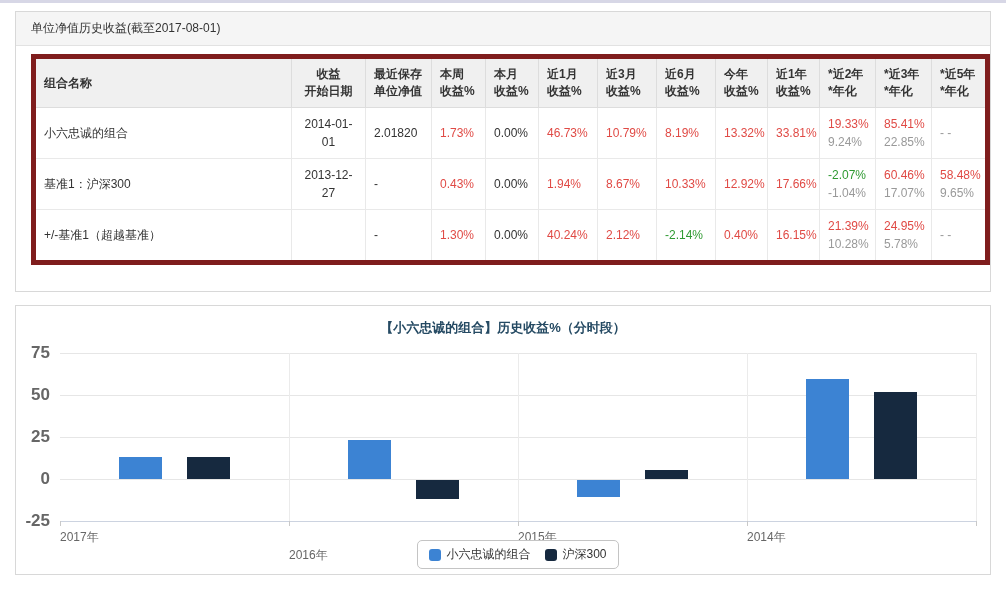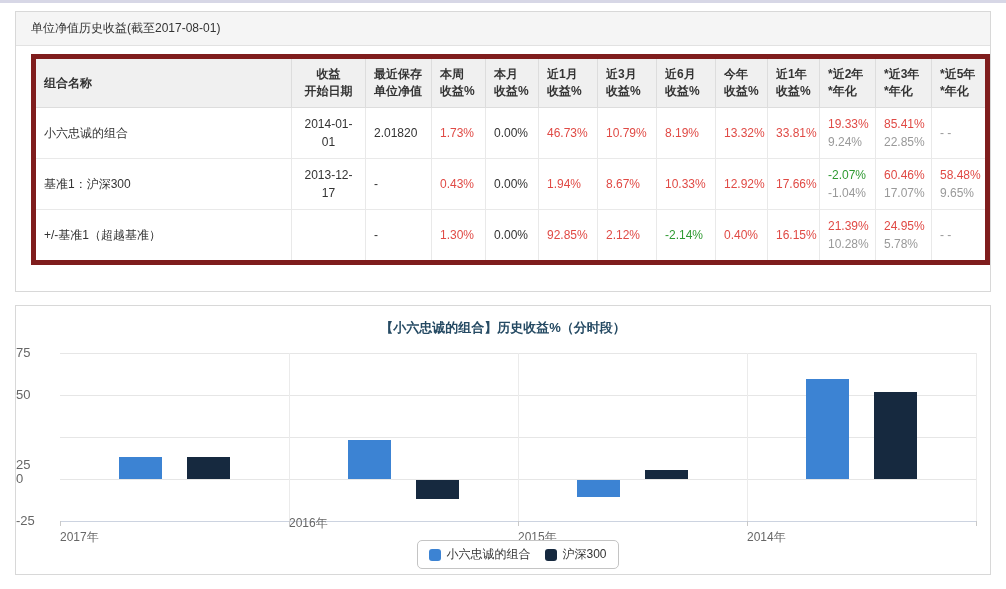--- a/index.html
+++ b/index.html
@@ -29,21 +29,21 @@
   .panel-chart{margin-top:13px;}
   .chart{position:relative;height:268px;font-size:12px;}
   .chart-title{
     position:absolute;top:13px;left:0;right:0;text-align:center;
     font-weight:bold;font-size:13px;color:#254a63;
   }
   .gridline{position:absolute;height:1px;background:#e6e6e6;}
   .gridline.axis{background:#ccd3e0;}
   .vline{position:absolute;width:1px;background:#ebebeb;}
   .tick{position:absolute;width:1px;height:5px;background:#c9c9c9;}
-  .ylabel{position:absolute;width:34px;text-align:left;color:#666;font-size:13px;line-height:16px;}
+  .ylabel{position:absolute;width:34px;text-align:right;color:#666;font-size:17px;line-height:16px;font-weight:bold;}
   .xlabel{position:absolute;color:#666;font-size:12px;}
   .bar{position:absolute;}
   .legend-wrap{position:absolute;display:flex;justify-content:center;}
   .legend-box{
     display:flex;align-items:center;gap:15px;border:1px solid #c4c4c4;
     border-radius:5px;padding:5px 11px;background:#fff;
   }
   .legend-item{display:flex;align-items:center;gap:5px;color:#333;font-size:12px;cursor:pointer;}
   .swatch{width:12px;height:12px;border-radius:3px;display:inline-block;}
 </style>
@@ -142,21 +142,21 @@
             </td>
             <td class="ar">
               <div class="v c-gray">- -</div>
             </td>
           </tr>
           <tr>
             <td class="al">
               <div class="v c-dark">基准1：沪深300</div>
             </td>
             <td class="ac">
-              <div class="v c-dark">2013-12-17</div>
+              <div class="v c-dark">2013-12-27</div>
             </td>
             <td class="ar">
               <div class="v c-dark">-</div>
             </td>
             <td class="ar">
               <div class="v c-red">0.43%</div>
             </td>
             <td class="ar">
               <div class="v c-dark">0.00%</div>
             </td>
@@ -198,21 +198,21 @@
             <td class="ar">
               <div class="v c-dark">-</div>
             </td>
             <td class="ar">
               <div class="v c-red">1.30%</div>
             </td>
             <td class="ar">
               <div class="v c-dark">0.00%</div>
             </td>
             <td class="ar">
-              <div class="v c-red">92.85%</div>
+              <div class="v c-red">40.24%</div>
             </td>
             <td class="ar">
               <div class="v c-red">2.12%</div>
             </td>
             <td class="ar">
               <div class="v c-green">-2.14%</div>
             </td>
             <td class="ar">
               <div class="v c-red">0.40%</div>
             </td>
@@ -238,21 +238,21 @@
 
 <section class="panel panel-chart">
   <div class="chart" id="chart">
     <div class="chart-title">【小六忠诚的组合】历史收益%（分时段）</div>
     <div id="plot">
         <div class="gridline" style="left: 44px; width: 916px; top: 47px;"></div>
         <div class="ylabel" style="left: 0px; top: 39px;">75</div>
         <div class="gridline" style="left: 44px; width: 916px; top: 89px;"></div>
         <div class="ylabel" style="left: 0px; top: 81px;">50</div>
         <div class="gridline" style="left: 44px; width: 916px; top: 131px;"></div>
-        <div class="ylabel" style="left: 0px; top: 123px; margin-top: 28px;">25</div>
+        <div class="ylabel" style="left: 0px; top: 123px;">25</div>
         <div class="gridline" style="left: 44px; width: 916px; top: 173px;"></div>
         <div class="ylabel" style="left: 0px; top: 165px;">0</div>
         <div class="gridline axis" style="left: 44px; width: 916px; top: 215px;"></div>
         <div class="ylabel" style="left: 0px; top: 207px;">-25</div>
         <div class="vline" style="left: 273px; top: 47px; height: 168px;"></div>
         <div class="vline" style="left: 502px; top: 47px; height: 168px;"></div>
         <div class="vline" style="left: 731px; top: 47px; height: 168px;"></div>
         <div class="vline" style="left: 960px; top: 47px; height: 168px;"></div>
         <div class="tick" style="left: 44px; top: 215px;"></div>
         <div class="tick" style="left: 273px; top: 215px;"></div>
@@ -261,21 +261,21 @@
         <div class="tick" style="left: 960px; top: 215px;"></div>
         <div class="bar" style="left: 103px; top: 151px; width: 43px; height: 22px; background: rgb(60, 131, 211);"></div>
         <div class="bar" style="left: 332px; top: 134px; width: 43px; height: 39px; background: rgb(60, 131, 211);"></div>
         <div class="bar" style="left: 561px; top: 174px; width: 43px; height: 17px; background: rgb(60, 131, 211);"></div>
         <div class="bar" style="left: 790px; top: 73px; width: 43px; height: 100px; background: rgb(60, 131, 211);"></div>
         <div class="bar" style="left: 171px; top: 151px; width: 43px; height: 22px; background: rgb(22, 41, 63);"></div>
         <div class="bar" style="left: 400px; top: 174px; width: 43px; height: 19px; background: rgb(22, 41, 63);"></div>
         <div class="bar" style="left: 629px; top: 164px; width: 43px; height: 9px; background: rgb(22, 41, 63);"></div>
         <div class="bar" style="left: 858px; top: 86px; width: 43px; height: 87px; background: rgb(22, 41, 63);"></div>
         <div class="xlabel" style="left: 44px; width: 229px; top: 223px;">2017年</div>
-        <div class="xlabel" style="left: 273px; width: 229px; top: 209px;">2016年</div>
+        <div class="xlabel" style="left: 273px; width: 229px; top: 241px;">2016年</div>
         <div class="xlabel" style="left: 502px; width: 229px; top: 223px;">2015年</div>
         <div class="xlabel" style="left: 731px; width: 229px; top: 223px;">2014年</div>
       </div>
     <div class="legend-wrap" id="legend" style="left: 44px; width: 916px; top: 234px;">
         <div class="legend-box">
           <div class="legend-item">
             <span class="swatch" style="background: rgb(60, 131, 211);"></span>
             <span>小六忠诚的组合</span>
           </div>
           <div class="legend-item">

